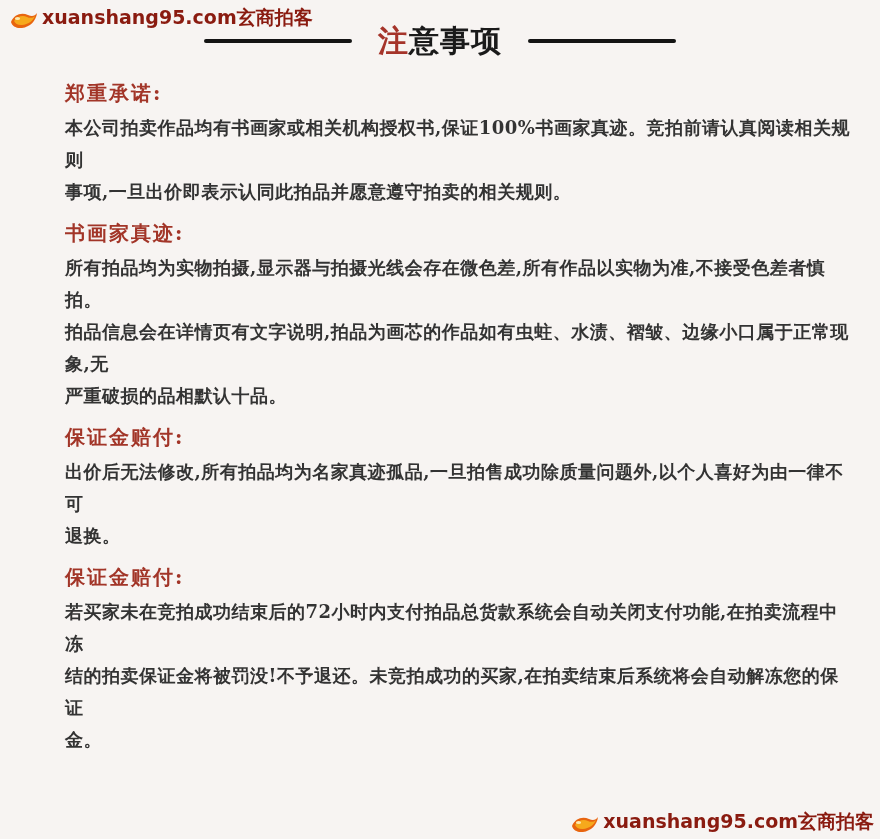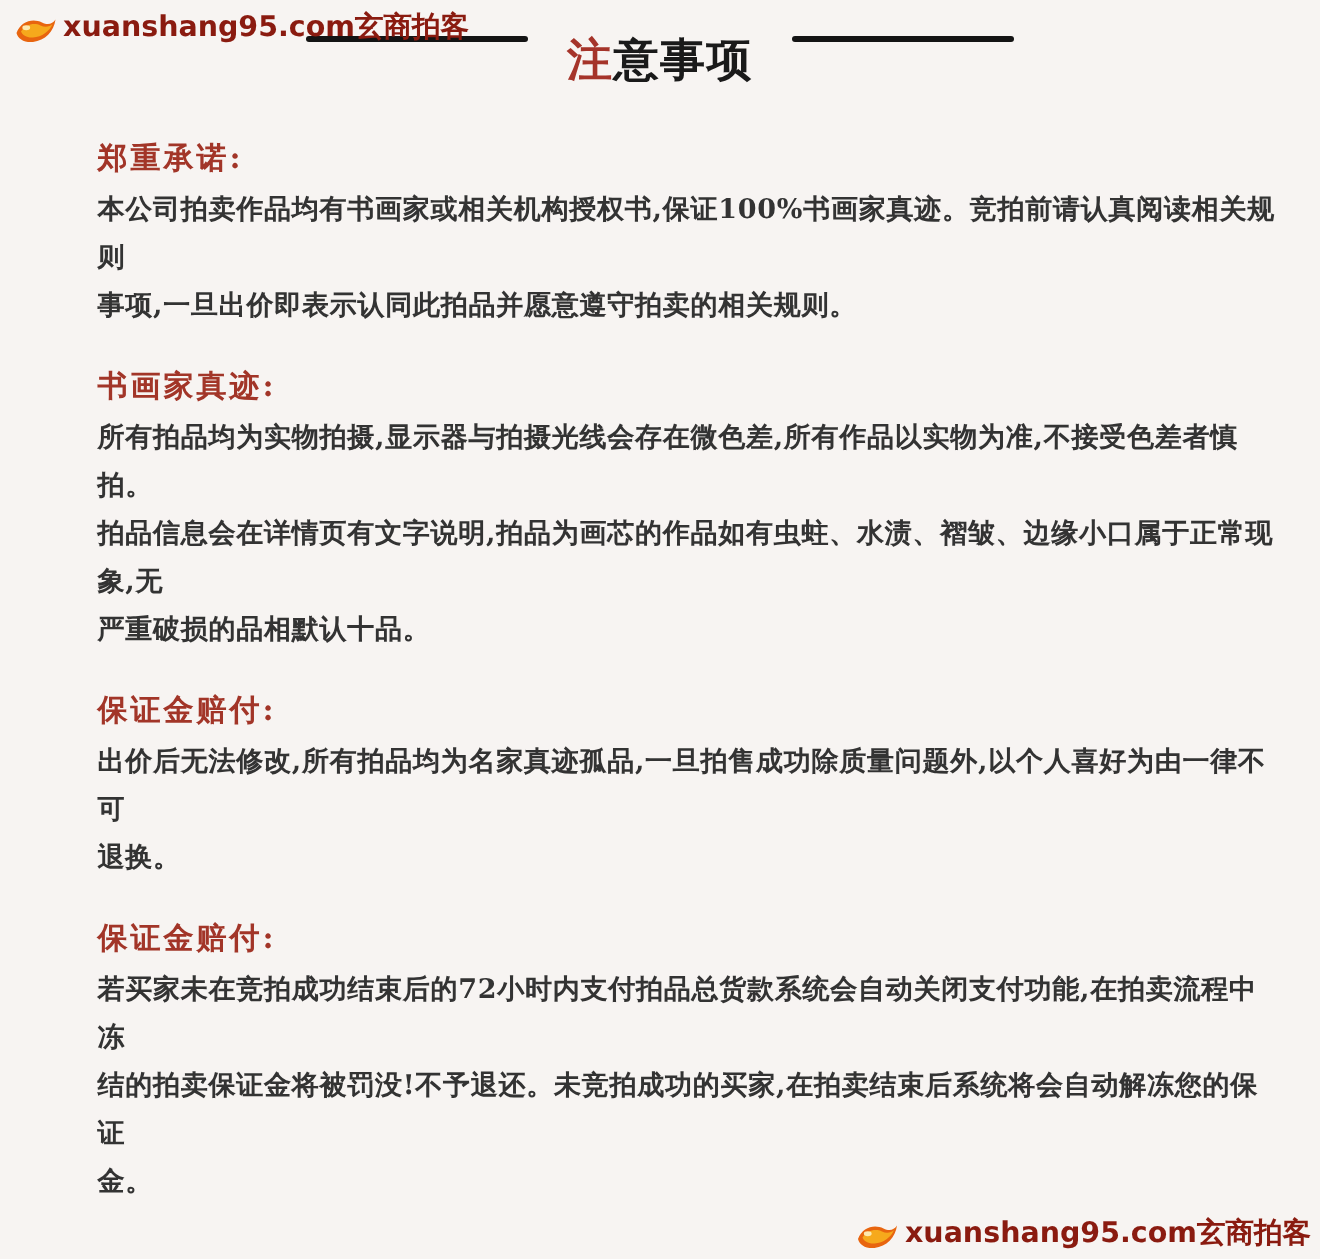--- a/index.html
+++ b/index.html
@@ -27,21 +27,21 @@
     font-family: "DejaVu Sans", "Liberation Sans", sans-serif;
     font-weight: bold;
     font-size: 19px;
     color: #8a1b10;
     white-space: nowrap;
   }
 
   
   .title-row {
     display: flex;
-    align-items: flex-start;
+    align-items: center;
     justify-content: center;
     gap: 26px;
     padding-top: 24px;
   }
   .title-line {
     width: 148px;
     height: 4px;
     background: #141414;
     border-radius: 2px;
   }
@@ -57,21 +57,21 @@
 
   
   .content {
     padding: 10px 28px 0 65px;
   }
   .sec-heading {
     color: #a23528;
     font-size: 20px;
     font-weight: bold;
     line-height: 26px;
-    margin: 24px 0 6px 0;
+    margin: 12px 0 6px 0;
     letter-spacing: 2px;
   }
   .sec-par {
     margin: 0;
     font-size: 18px;
     color: #333333;
     line-height: 32px;
     white-space: pre-line;
     letter-spacing: 0.5px;
     font-weight: bold;

